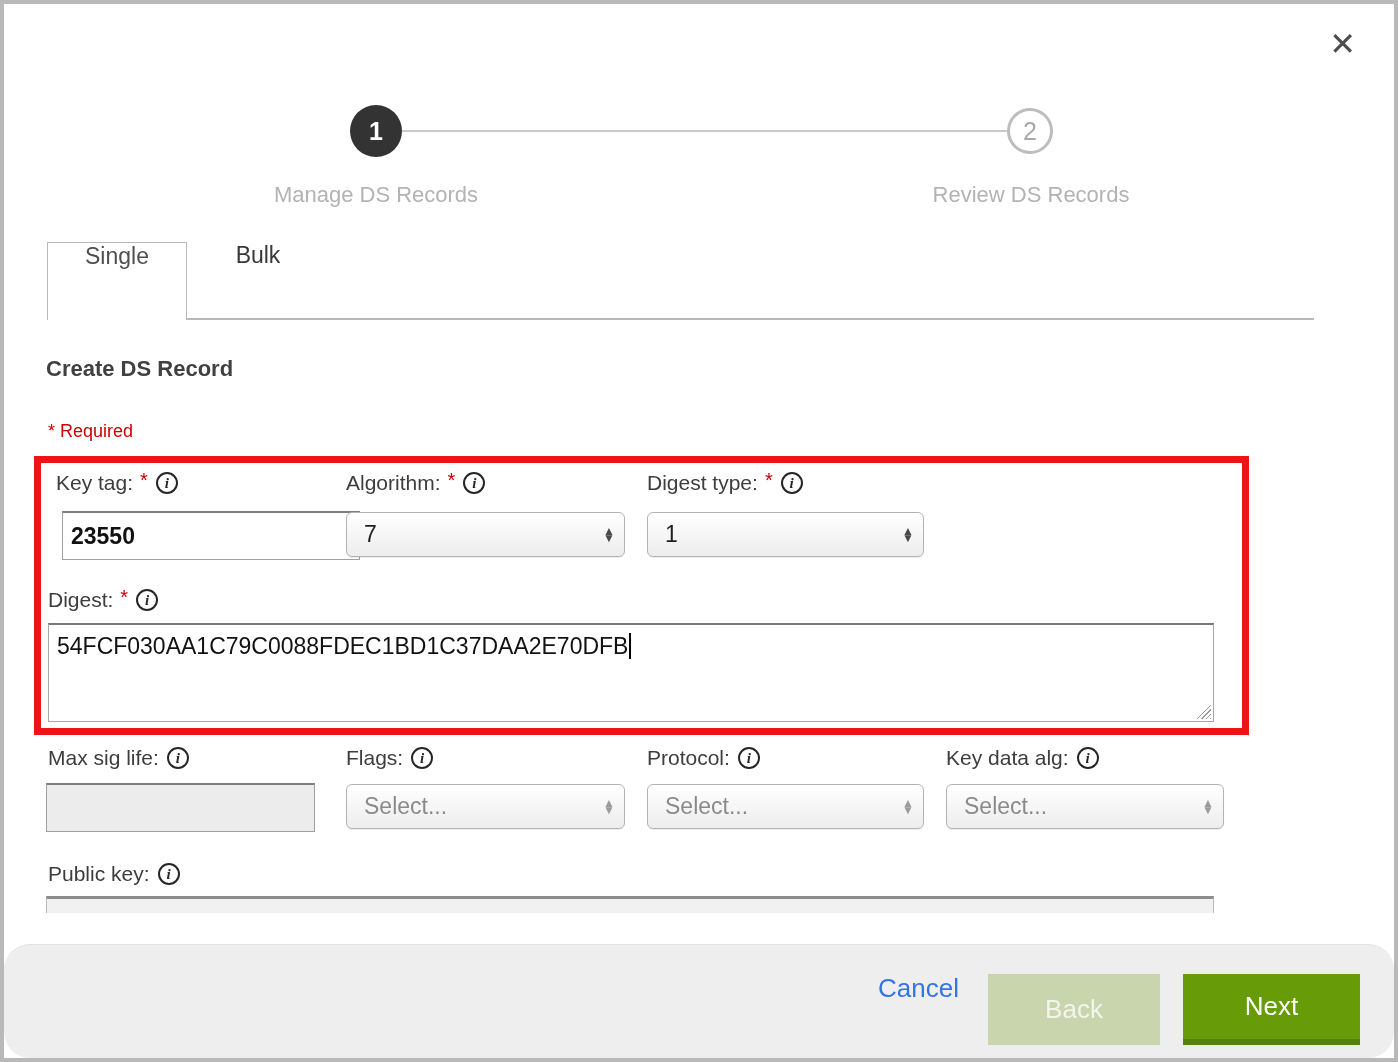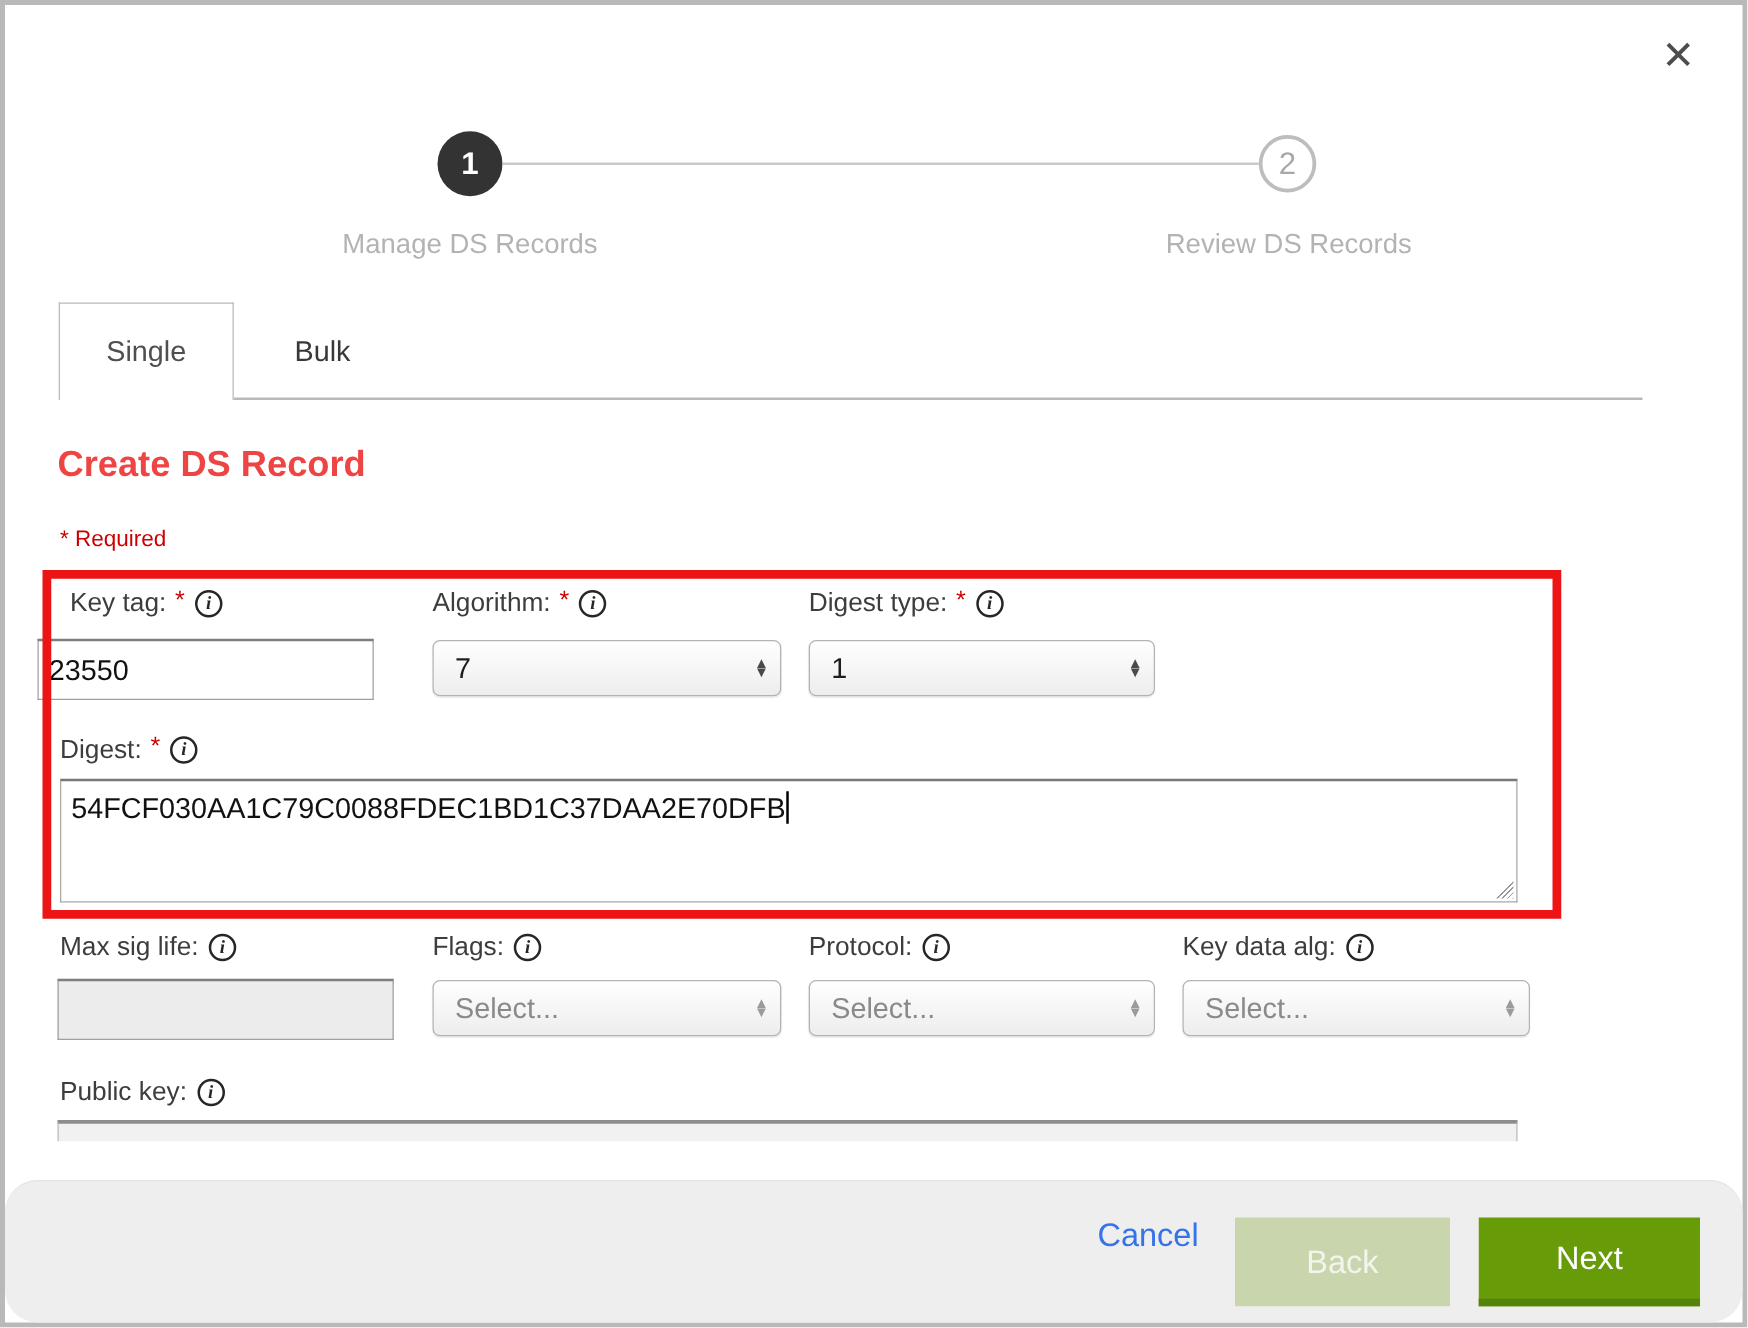--- a/index.html
+++ b/index.html
@@ -22,26 +22,26 @@
     position:absolute; border-radius:50%; display:flex; align-items:center;
     justify-content:center; font-size:25px;
   }
   .step-1 { left:346px; top:101px; width:52px; height:52px; background:#333333; color:#fff; font-weight:bold; }
   .step-2 { left:1003px; top:104px; width:46px; height:46px; background:#fff; border:3px solid #bdbdbd; color:#a8a8a8; }
   .step-line { position:absolute; left:398px; top:126px; width:605px; height:2px; background:#c9c9c9; }
   .step-label { position:absolute; top:178px; width:320px; text-align:center; font-size:22px; color:#b3b3b3; }
   .step-label-1 { left:212px; }
   .step-label-2 { left:867px; }
   
-  .tab { position:absolute; top:238px; height:78px; display:flex; align-items:center; justify-content:center; font-size:23px; cursor:pointer; }
+  .tab { position:absolute; top:238px; height:78px; display:flex; align-items:flex-start; justify-content:center; font-size:23px; cursor:pointer; }
   .tab-single { left:43px; width:140px; background:#fff; border:1px solid #b9b9b9; border-bottom:none; color:#4f4f4f; z-index:2; }
   .tab-bulk { left:183px; width:142px; color:#383838; }
   .tab-rule { position:absolute; left:183px; top:314px; width:1127px; height:2px; background:#b9b9b9; }
   
-  .page-title { position:absolute; left:42px; top:352px; font-size:29px; font-weight:bold; color:#ef4444; }
+  .page-title { position:absolute; left:42px; top:352px; font-size:22px; font-weight:bold; color:#404040; }
   .required-note { position:absolute; left:44px; top:417px; font-size:18px; color:#cc0000; }
   
   .red-box { position:absolute; left:30px; top:452px; width:1215px; height:279px; border:7px solid #ec1414; pointer-events:none; z-index:5; }
   
   .field-label { position:absolute; font-size:21px; color:#3d3d3d; display:flex; align-items:center; white-space:nowrap; }
   .req { color:#cc0000; font-size:20px; margin-left:7px; position:relative; top:-3px; }
   .info-icon {
     display:inline-flex; width:22px; height:22px; border:2px solid #262626; border-radius:50%;
     align-items:center; justify-content:center; margin-left:8px;
     font-family:"Liberation Serif","DejaVu Serif",serif; font-style:italic; font-weight:bold;
@@ -128,21 +128,21 @@
     <span>Algorithm:</span>
     <span class="req">*</span>
     <span class="info-icon">i</span>
   </div>
   <div class="field-label" style="left:643px; top:467px;">
     <span>Digest type:</span>
     <span class="req">*</span>
     <span class="info-icon">i</span>
   </div>
 
-  <input class="text-input" style="left: 26px; top: 507px; width: 269px;" value="23550">
+  <input class="text-input" style="left: 58px; top: 507px; width: 298px; font-weight: bold;" value="23550">
   <div class="fake-select" style="left:342px; top:508px; width:279px;">
     <span>7</span>
     <span class="sel-arrows">
         <span>▲</span>
         <span>▼</span>
       </span>
   </div>
   <div class="fake-select" style="left:643px; top:508px; width:277px;">
     <span>1</span>
     <span class="sel-arrows">

